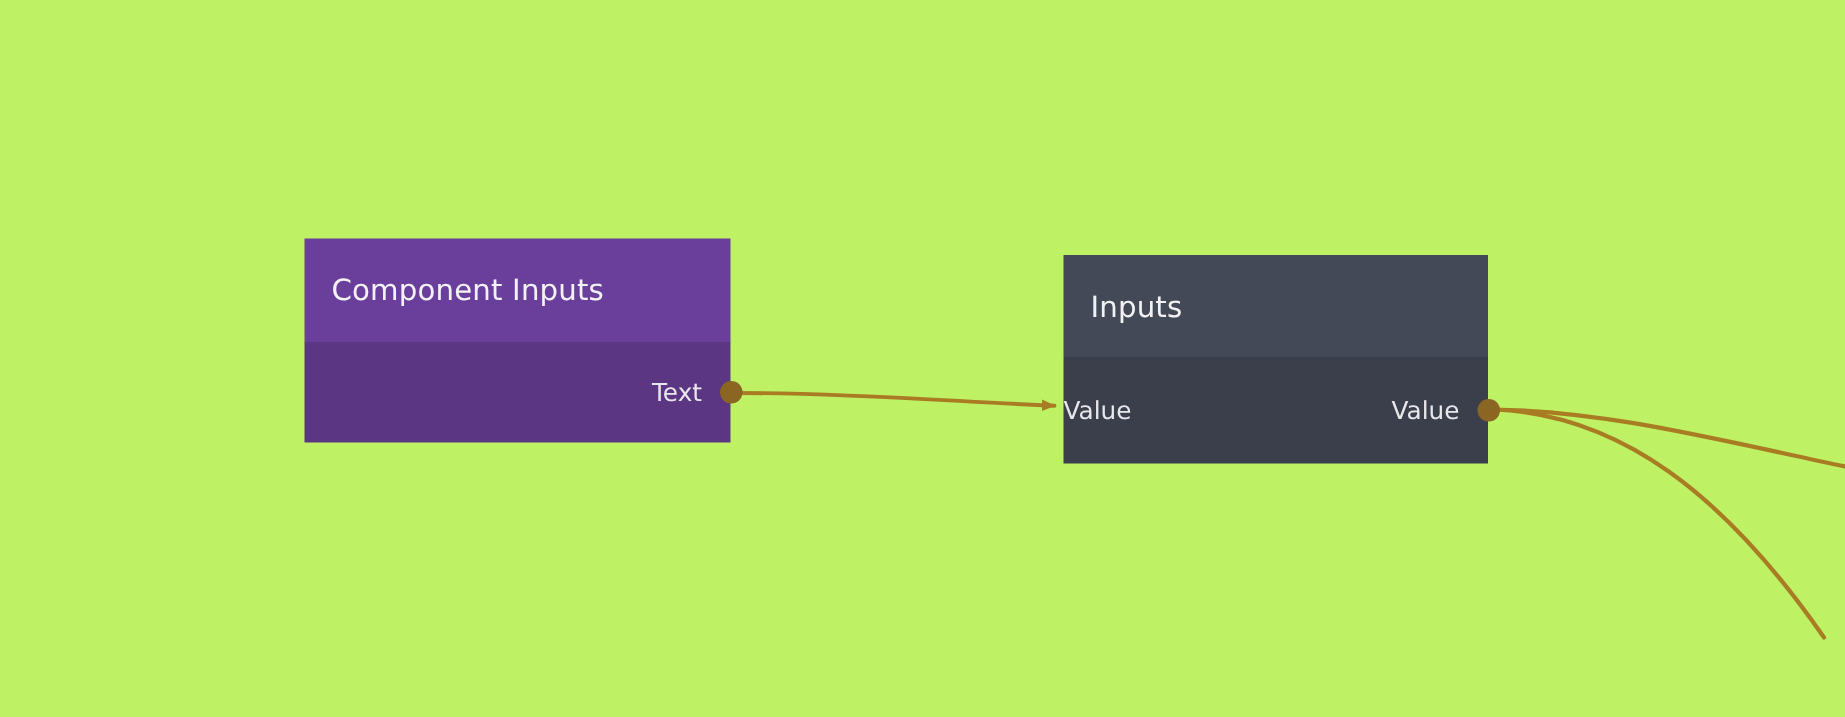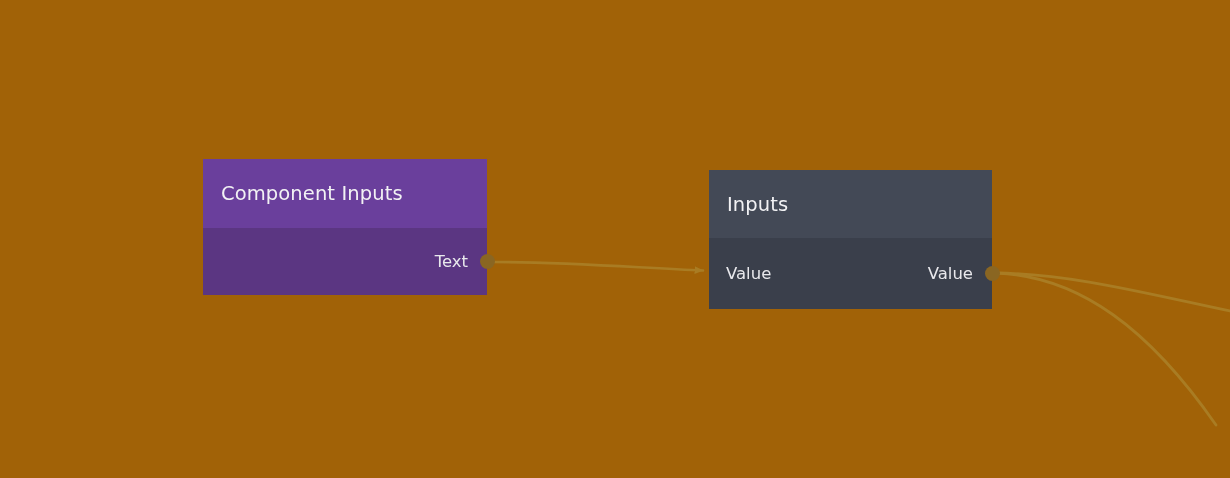--- a/index.html
+++ b/index.html
@@ -11,21 +11,21 @@
     width: 1230px;
     height: 478px;
     overflow: hidden;
     font-family: "DejaVu Sans", "Liberation Sans", sans-serif;
   }
 
   #canvas {
     position: relative;
     width: 1230px;
     height: 478px;
-    background: #a16207;
+    background: #bef264;
   }
 
   
   #wire-layer {
     position: absolute;
     left: 0;
     top: 0;
     width: 1230px;
     height: 478px;
     pointer-events: none;
@@ -117,21 +117,20 @@
     height: 68px;
     background: #434956;
     padding-left: 18px;
   }
   #node-string .node-body {
     height: 71px;
     background: #3a3f4b;
   }
   #node-string .port-row {
     height: 71px;
-    padding-left: 17px;
     padding-right: 19px;
     gap: 31px;
   }
   #node-string .port-dot.out {
     right: -8px;
     top: 28px;
   }
 </style>
 </head>
 <body>

